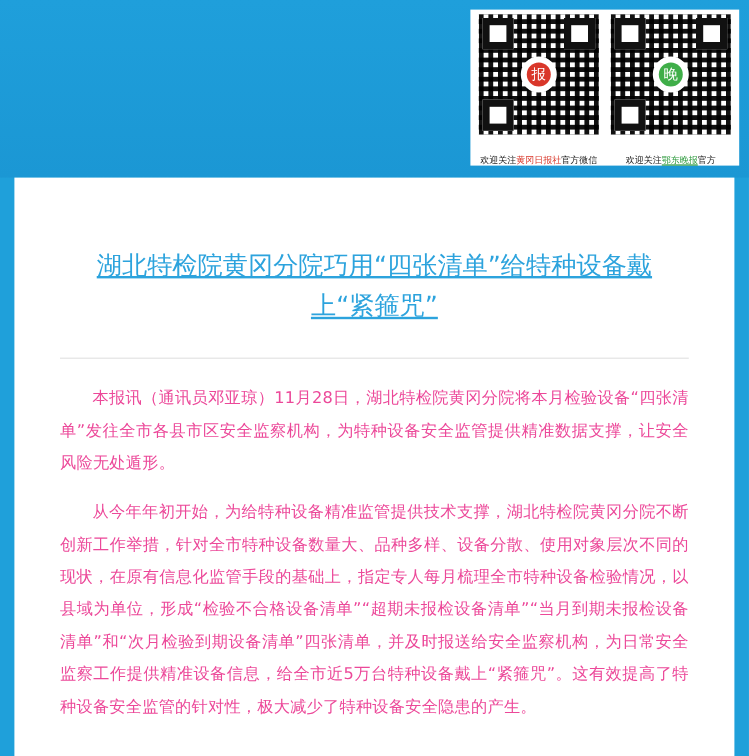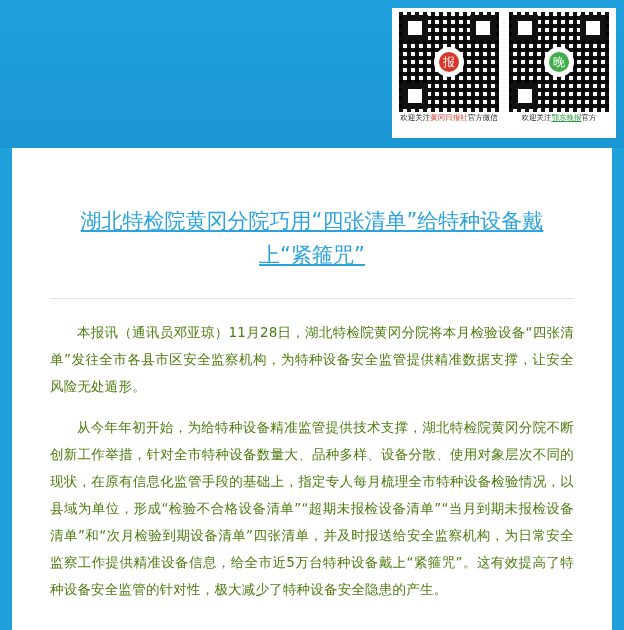--- a/index.html
+++ b/index.html
@@ -108,21 +108,21 @@
     justify-content: center;
     color: #fff;
     font-size: 12px;
     line-height: 1;
   }
   .logo-red { background: #d9372a; }
   .logo-green { background: #3fae49; }
   .qr-caption {
     font-size: 7.5px;
     color: #222;
-    margin-top: 1px;
+    margin-top: 17px;
     white-space: nowrap;
     letter-spacing: 0;
   }
   .qr-caption .hl-red { color: #d9372a; }
   .qr-caption .hl-green { color: #2f9b3f; text-decoration: underline; }
 
   
   .card {
     position: absolute;
     left: 12px;
@@ -148,21 +148,21 @@
   .divider {
     margin: 26px 0 0 0;
     border: none;
     border-top: 1px solid #e3e3e3;
     height: 0;
   }
   .body-text {
     margin-top: 20px;
     font-size: 13.5px;
     line-height: 27px;
-    color: #4d7c0f;
+    color: #ec4899;
     text-align: justify;
     letter-spacing: 0.2px;
   }
   .body-text p {
     margin: 0 0 14px 0;
     text-indent: 2em;
   }
   .body-text p:last-child { margin-bottom: 16px; }
 </style>
 </head>

